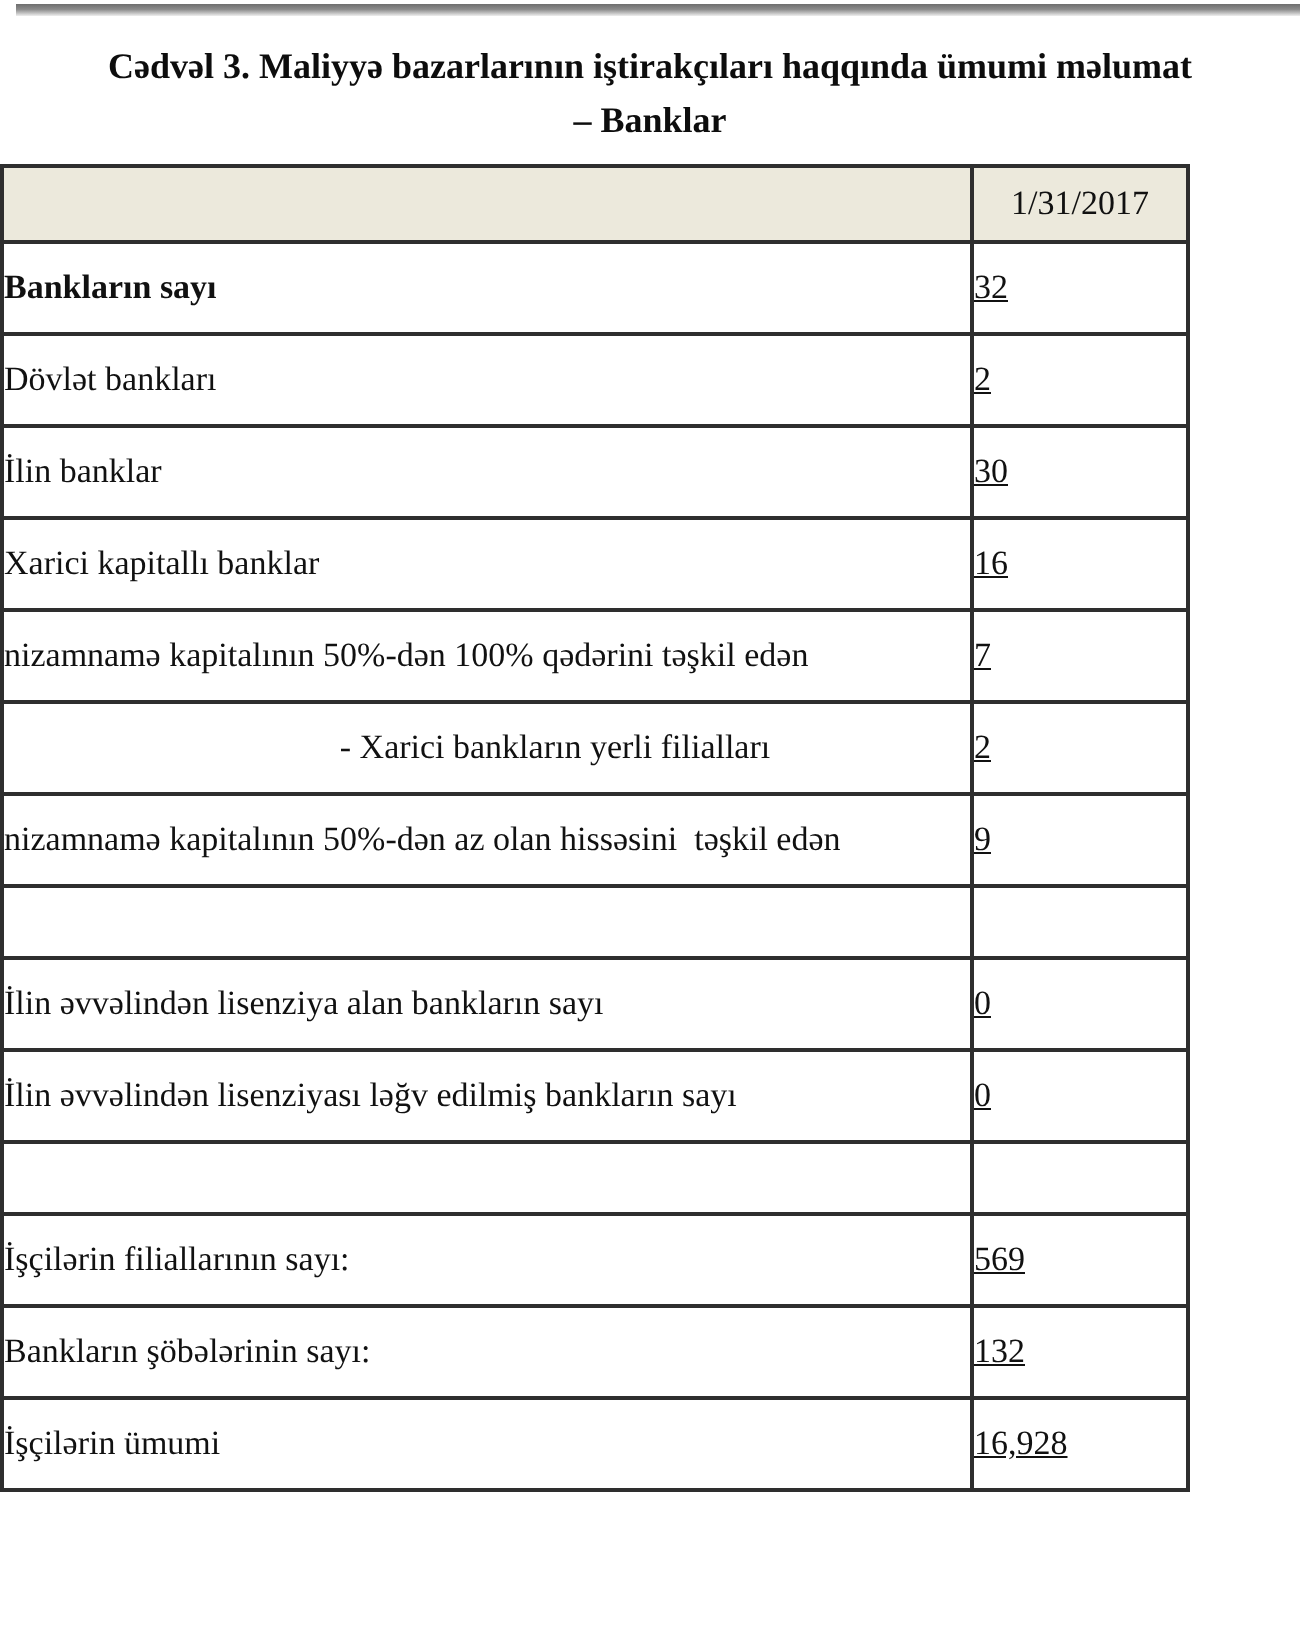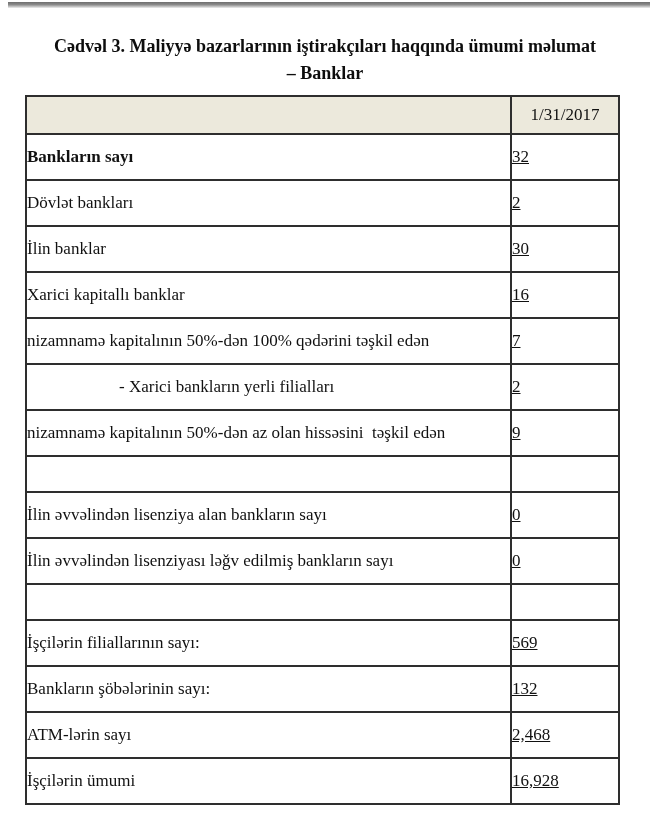--- a/index.html
+++ b/index.html
@@ -16,29 +16,28 @@
     color: #111111;
     overflow: hidden;
   }
   .top-bar {
     margin: 2px 0 0 8px;
     width: 642px;
     height: 6px;
     background: linear-gradient(180deg, #6e6e6e 0%, #8b8b8b 45%, #c9c9c9 80%, #efefef 100%);
   }
   .title {
-    margin: 25px 18px 8px 18px;
+    margin: 12px 18px 8px 18px;
     text-align: center;
     font-size: 18px;
     font-weight: bold;
     line-height: 27px;
     color: #0d0d0d;
   }
   table.data-table {
-    margin-left: 25px;
     width: 593px;
     border-collapse: collapse;
     table-layout: fixed;
     border: 2px solid #000000;
   }
   table.data-table th,
   table.data-table td {
     border: 2px solid #2e2e2e;
     font-size: 17px;
     font-weight: normal;
@@ -61,21 +60,21 @@
     height: 44px;
     text-align: left;
     white-space: pre-wrap;
   }
   td.value-cell {
     text-align: left;
     height: 44px;
     text-decoration: underline;
   }
   td.label-cell.bold { font-weight: bold; }
-  td.label-cell.indent { padding-left: 92px; }
+  td.label-cell.indent { padding-left: 68px; text-align: center; }
   tr.empty-row td { height: 34px; }
 </style>
 </head>
 <body>
 
 <div class="page">
 
   <div class="top-bar"></div>
 
   <div class="title">
@@ -137,23 +136,19 @@
   </tr>
         <tr>
     <td class="label-cell">İşçilərin filiallarının sayı:</td>
     <td class="value-cell">569</td>
   </tr>
         <tr>
     <td class="label-cell">Bankların şöbələrinin sayı:</td>
     <td class="value-cell">132</td>
   </tr>
         <tr>
-    <td class="label-cell">ATM-lərin sayı</td>
-    <td class="value-cell">2,468</td>
-  </tr>
-        <tr>
     <td class="label-cell">İşçilərin ümumi</td>
     <td class="value-cell">16,928</td>
   </tr>
       </tbody>
   </table>
 
 </div>
 
 </body></html>

